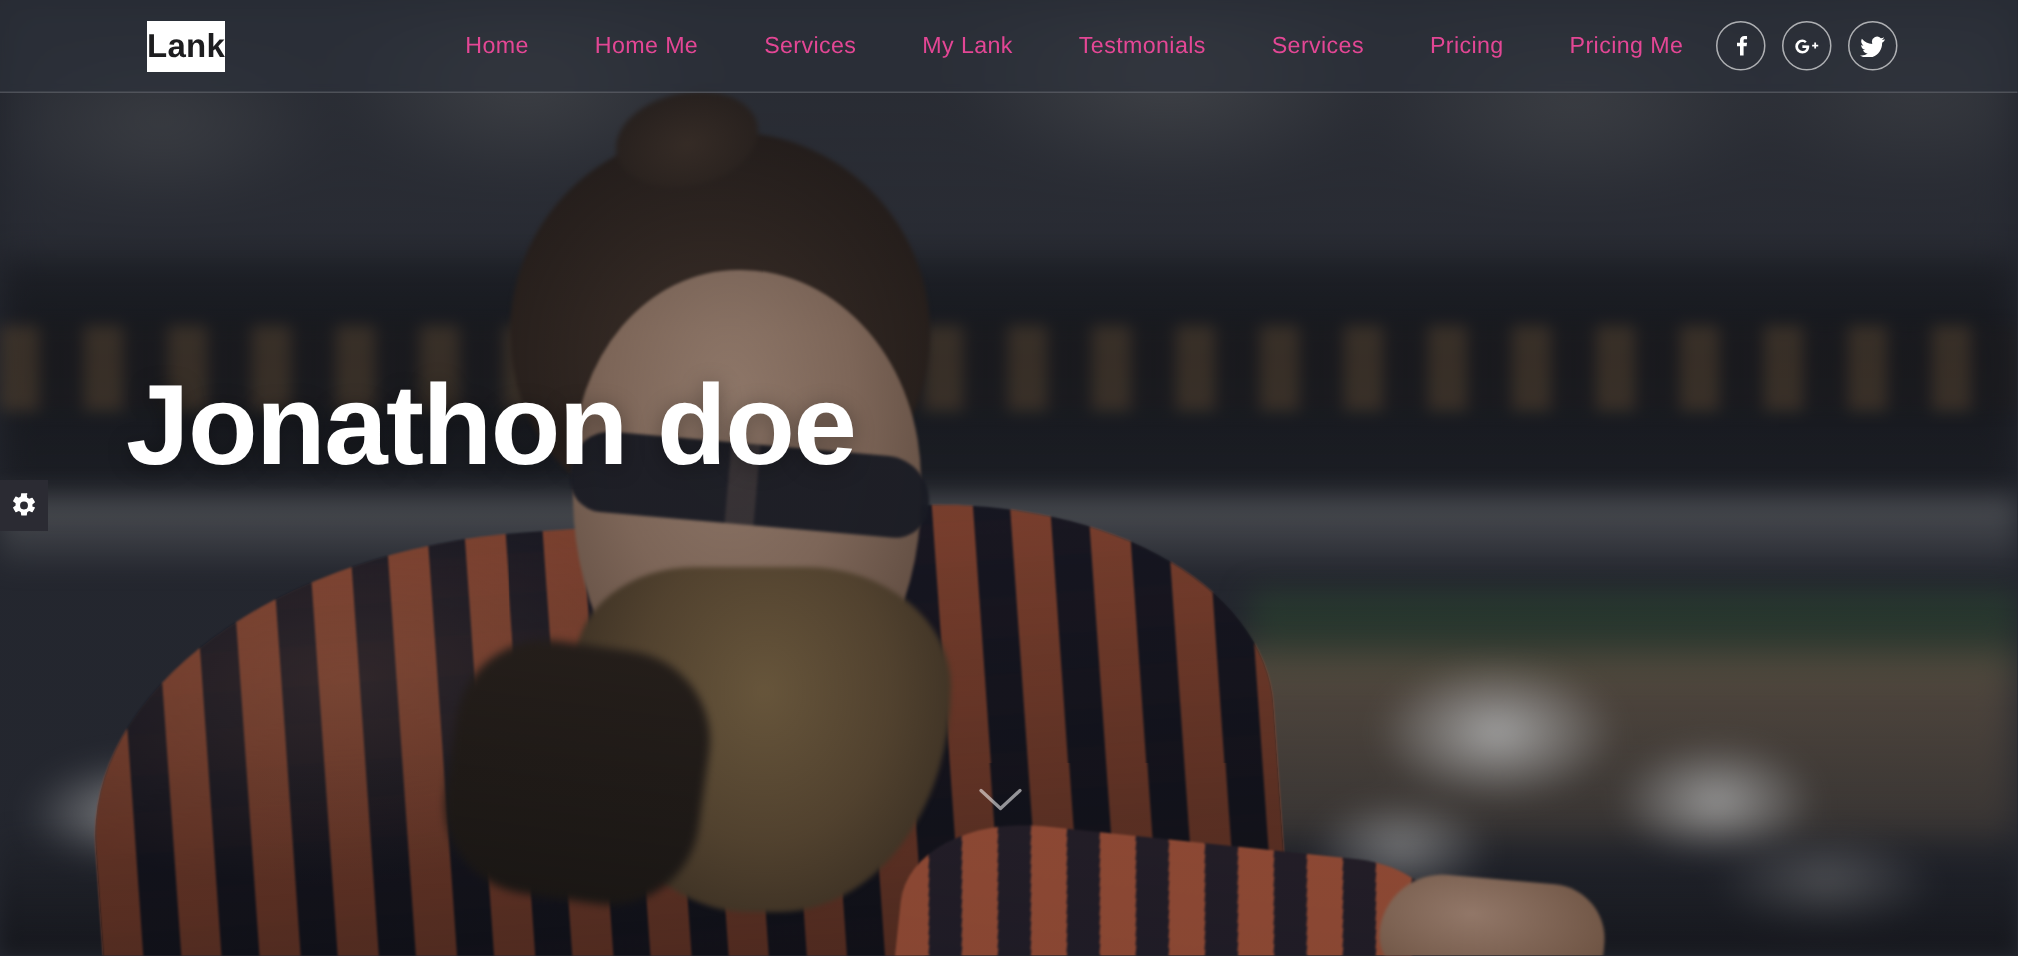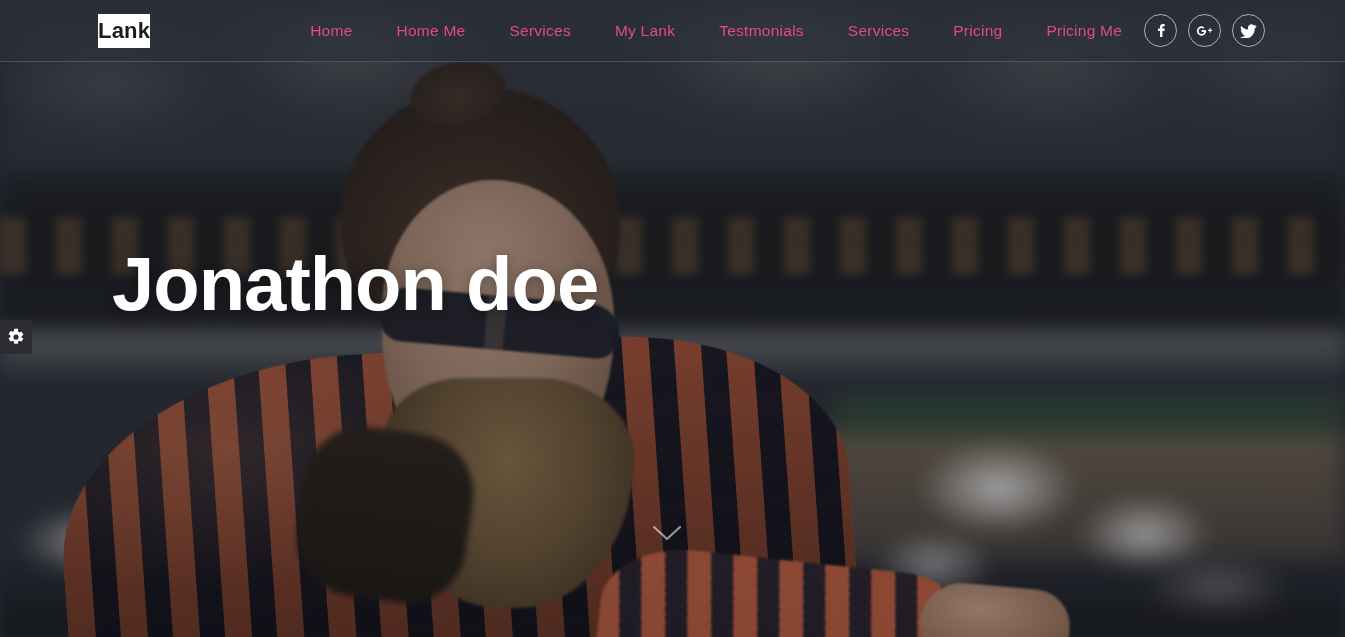--- a/index.html
+++ b/index.html
@@ -223,21 +223,21 @@
   .settings-tab {
     position:absolute; left:0; top:320px;
     width:32px; height:34px;
     background:#2b2b33;
     display:flex; align-items:center; justify-content:center;
     z-index:32;
   }
   .settings-tab svg { display:block; }
 
   
-  .hero-text { position:absolute; left:112px; top:246px; z-index:25; }
+  .hero-text { position:absolute; left:84px; top:246px; z-index:25; }
   .hero-title {
     color:#ffffff;
     font-size:76px; font-weight:bold;
     line-height:1.0; letter-spacing:-1px;
     text-shadow:0 2px 14px rgba(0,0,0,.35);
   }
   .hero-sub {
     color:#ffffff;
     font-size:28px; font-weight:bold;
     margin-top:20px; letter-spacing:.2px;

